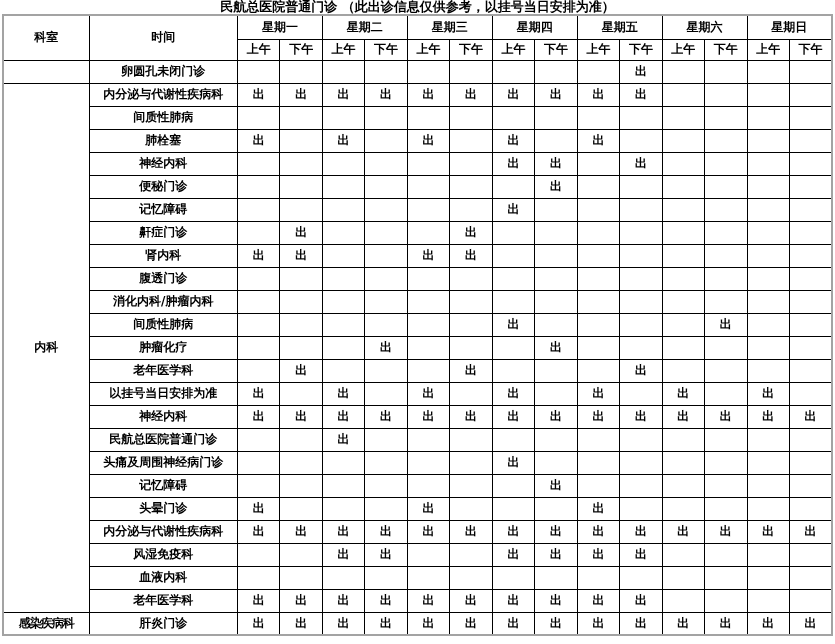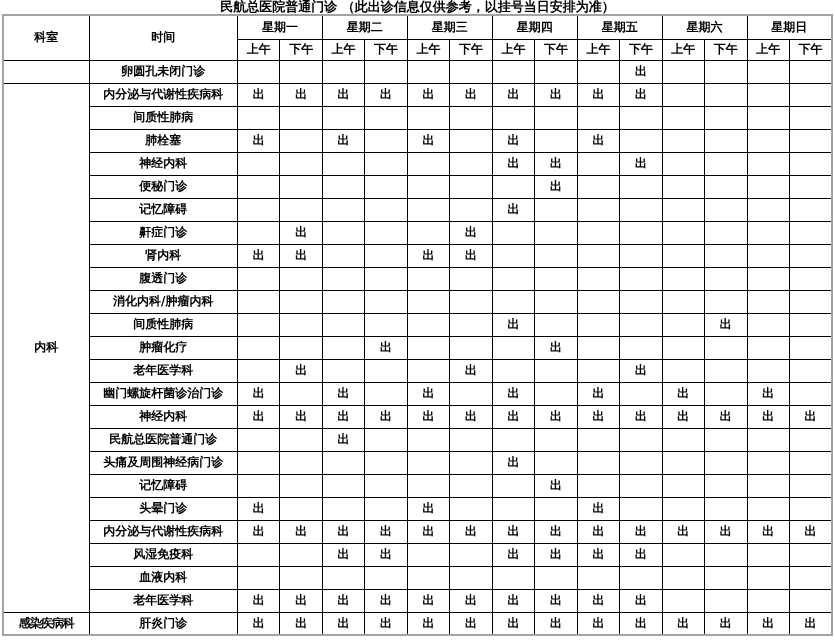--- a/index.html
+++ b/index.html
@@ -306,21 +306,21 @@
         <td class="grp"></td>
         <td></td>
         <td class="grp"></td>
         <td>出</td>
         <td class="grp"></td>
         <td></td>
         <td class="grp"></td>
         <td></td>
       </tr>
       <tr class="drow">
-        <td class="tcol">幽门螺旋杆菌诊治门诊</td>
+        <td class="tcol">以挂号当日安排为准</td>
         <td class="grp">出</td>
         <td></td>
         <td class="grp">出</td>
         <td></td>
         <td class="grp">出</td>
         <td></td>
         <td class="grp">出</td>
         <td></td>
         <td class="grp">出</td>
         <td></td>

